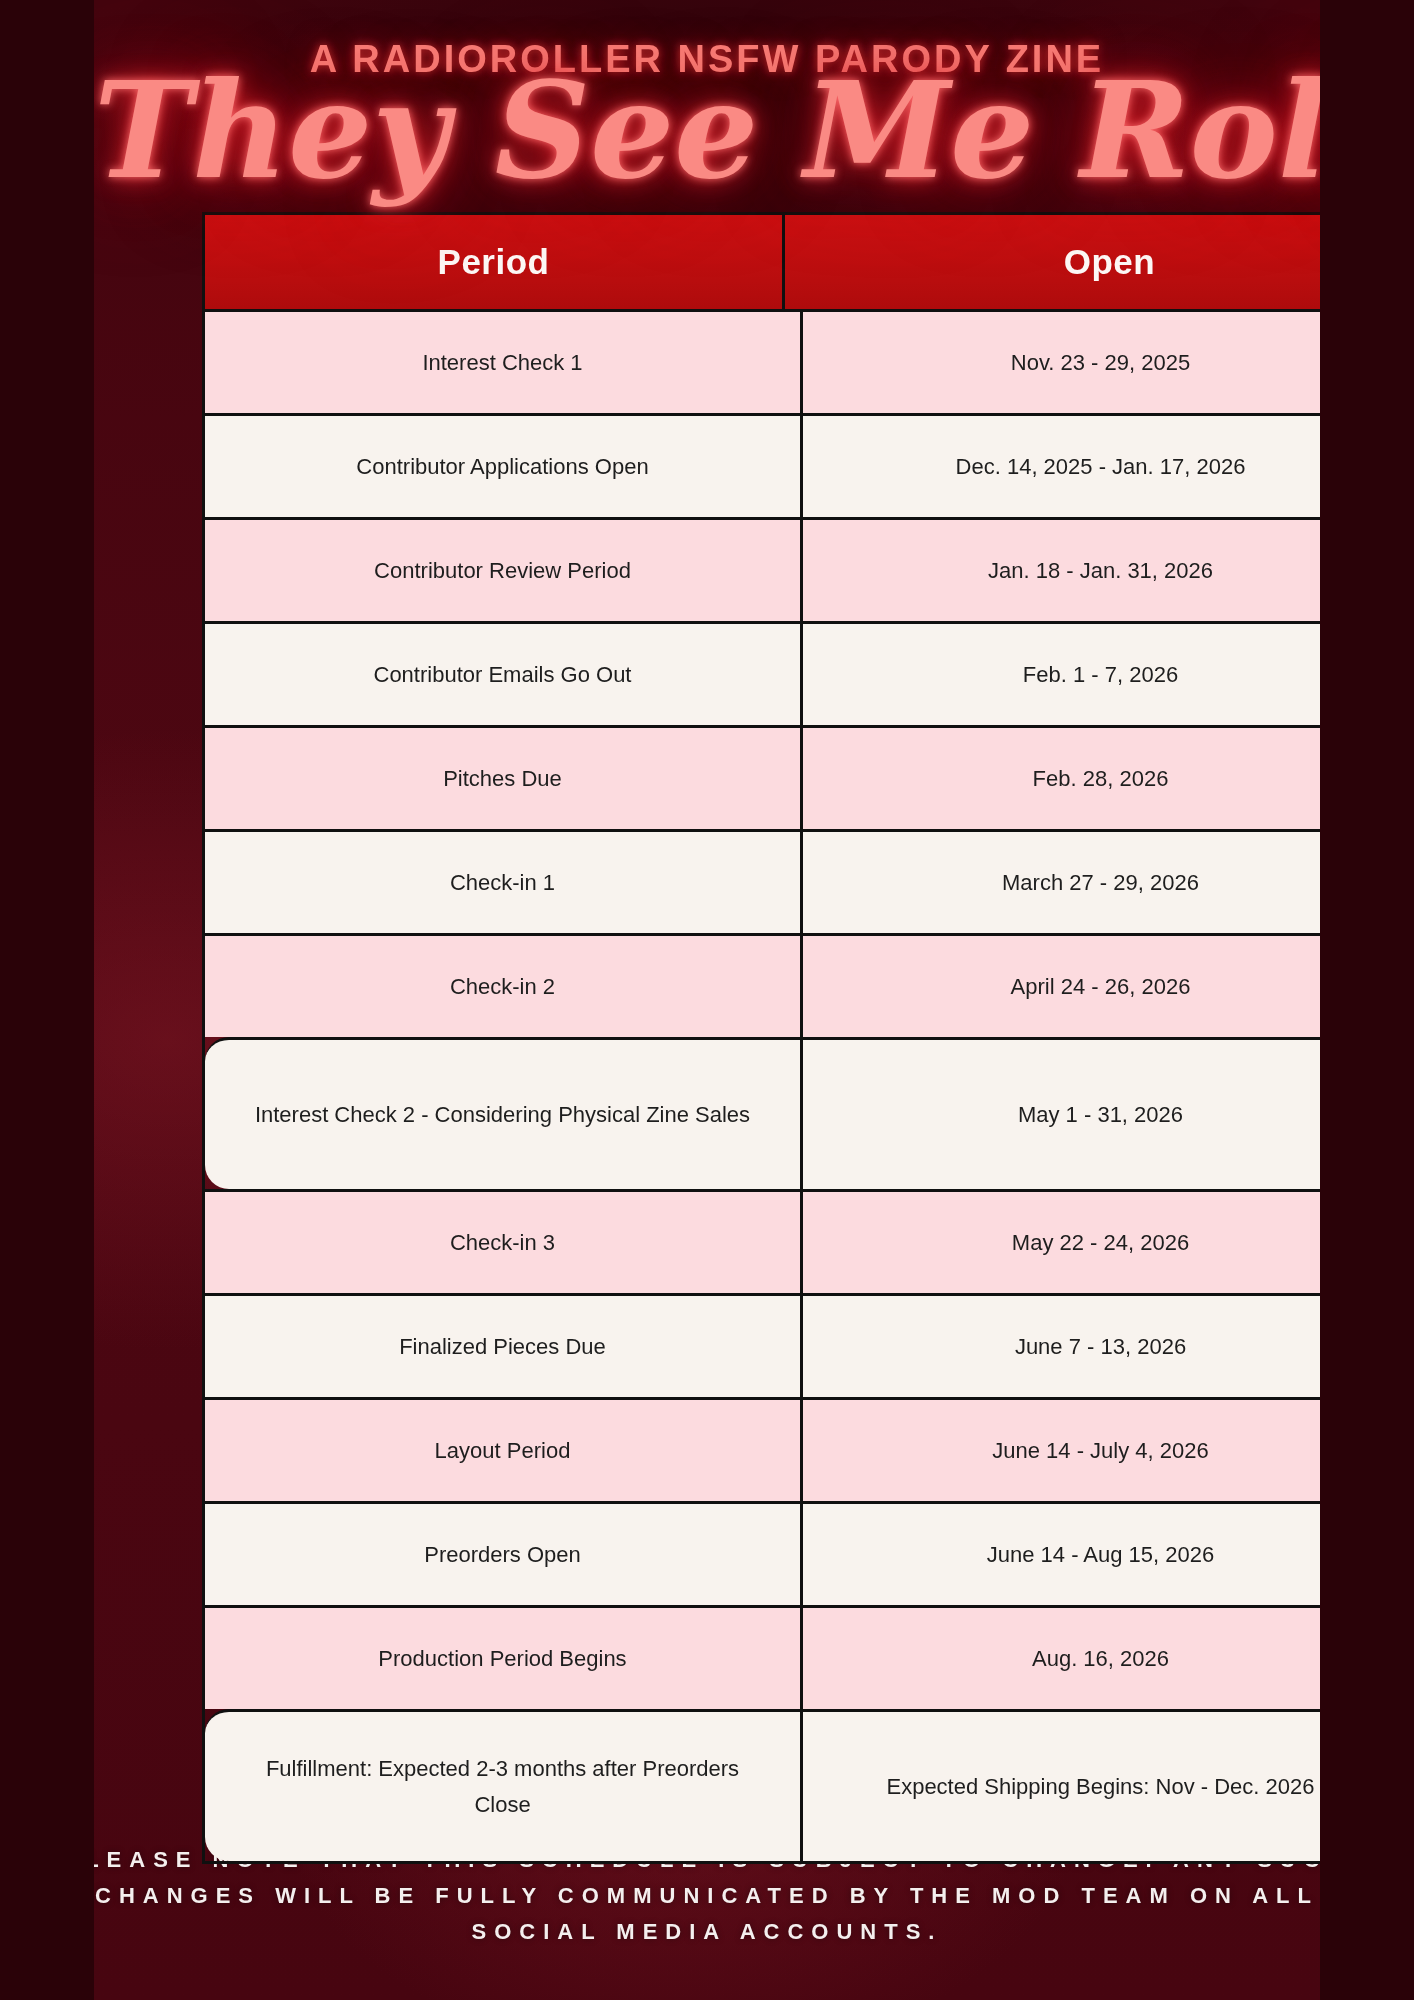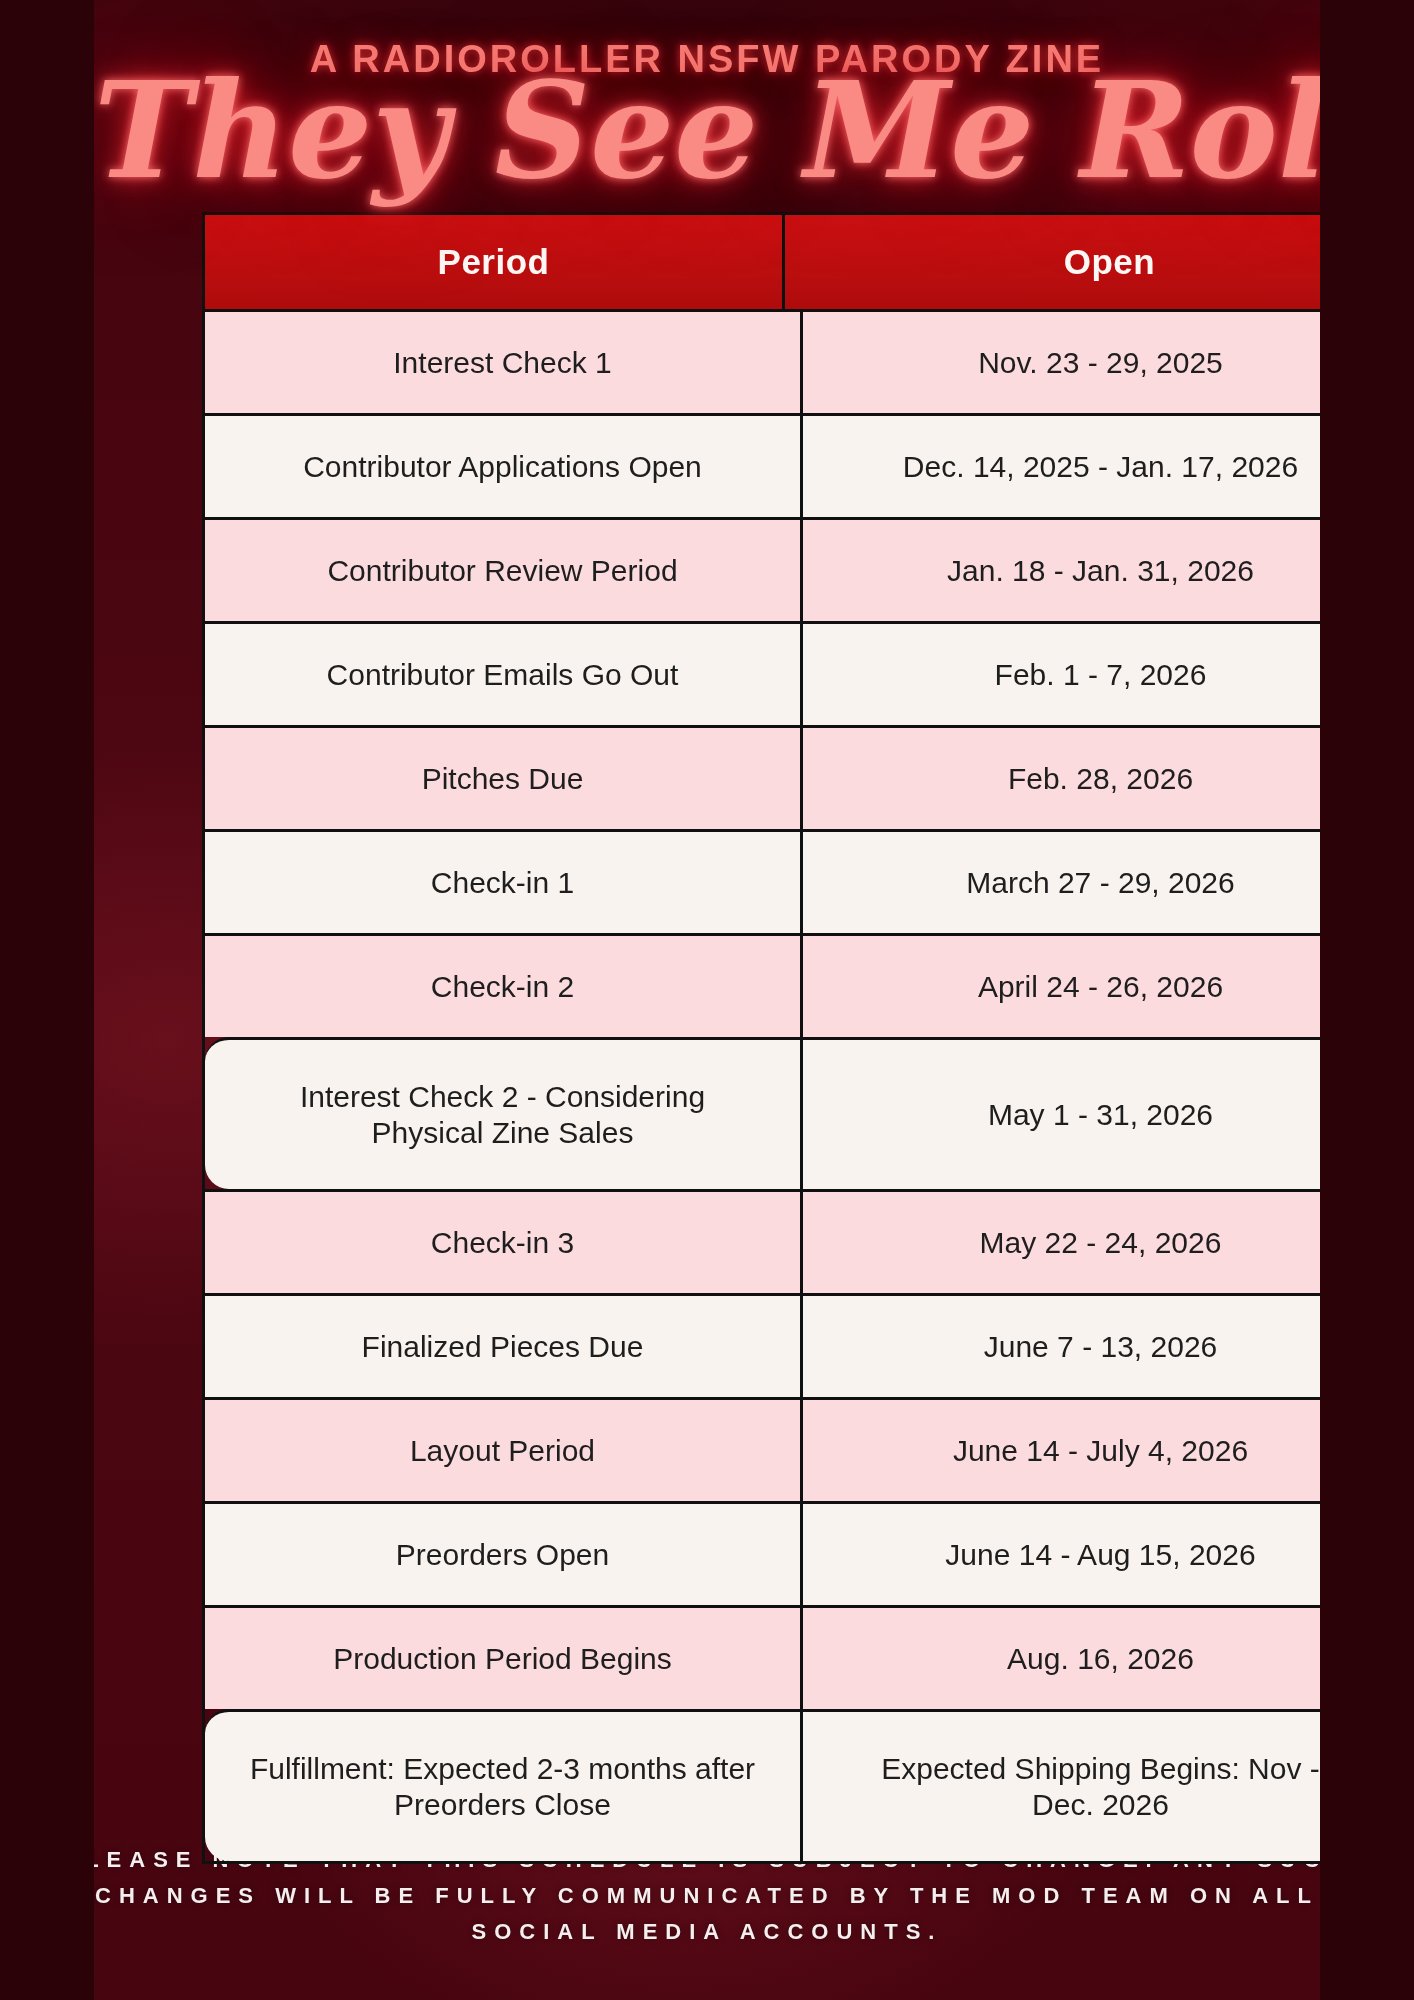--- a/index.html
+++ b/index.html
@@ -60,21 +60,21 @@
     letter-spacing:.5px;
   }
   .th:first-child{border-right:3px solid #101010;}
   .tr{display:flex;height:101px;border-top:3px solid #101010;}
   .tr.tall{height:149px;border-radius:24px;}
   .tr.pink{background:#fcdbdf;}
   .tr.cream{background:#f8f3ee;}
   .td{
     flex:1;display:flex;align-items:center;justify-content:center;
     text-align:center;
-    color:#1e1e1e;font-size:30px;line-height:36px;
+    color:#1e1e1e;font-size:22px;line-height:36px;
     padding:8px 44px;box-sizing:border-box;
   }
   .td:first-child{border-right:3px solid #101010;}
   .footer{
     position:absolute;left:50%;top:1842px;
     transform:translateX(-50%);
     width:1330px;
     text-align:center;
     color:#f4efee;
     font-size:22px;font-weight:bold;

